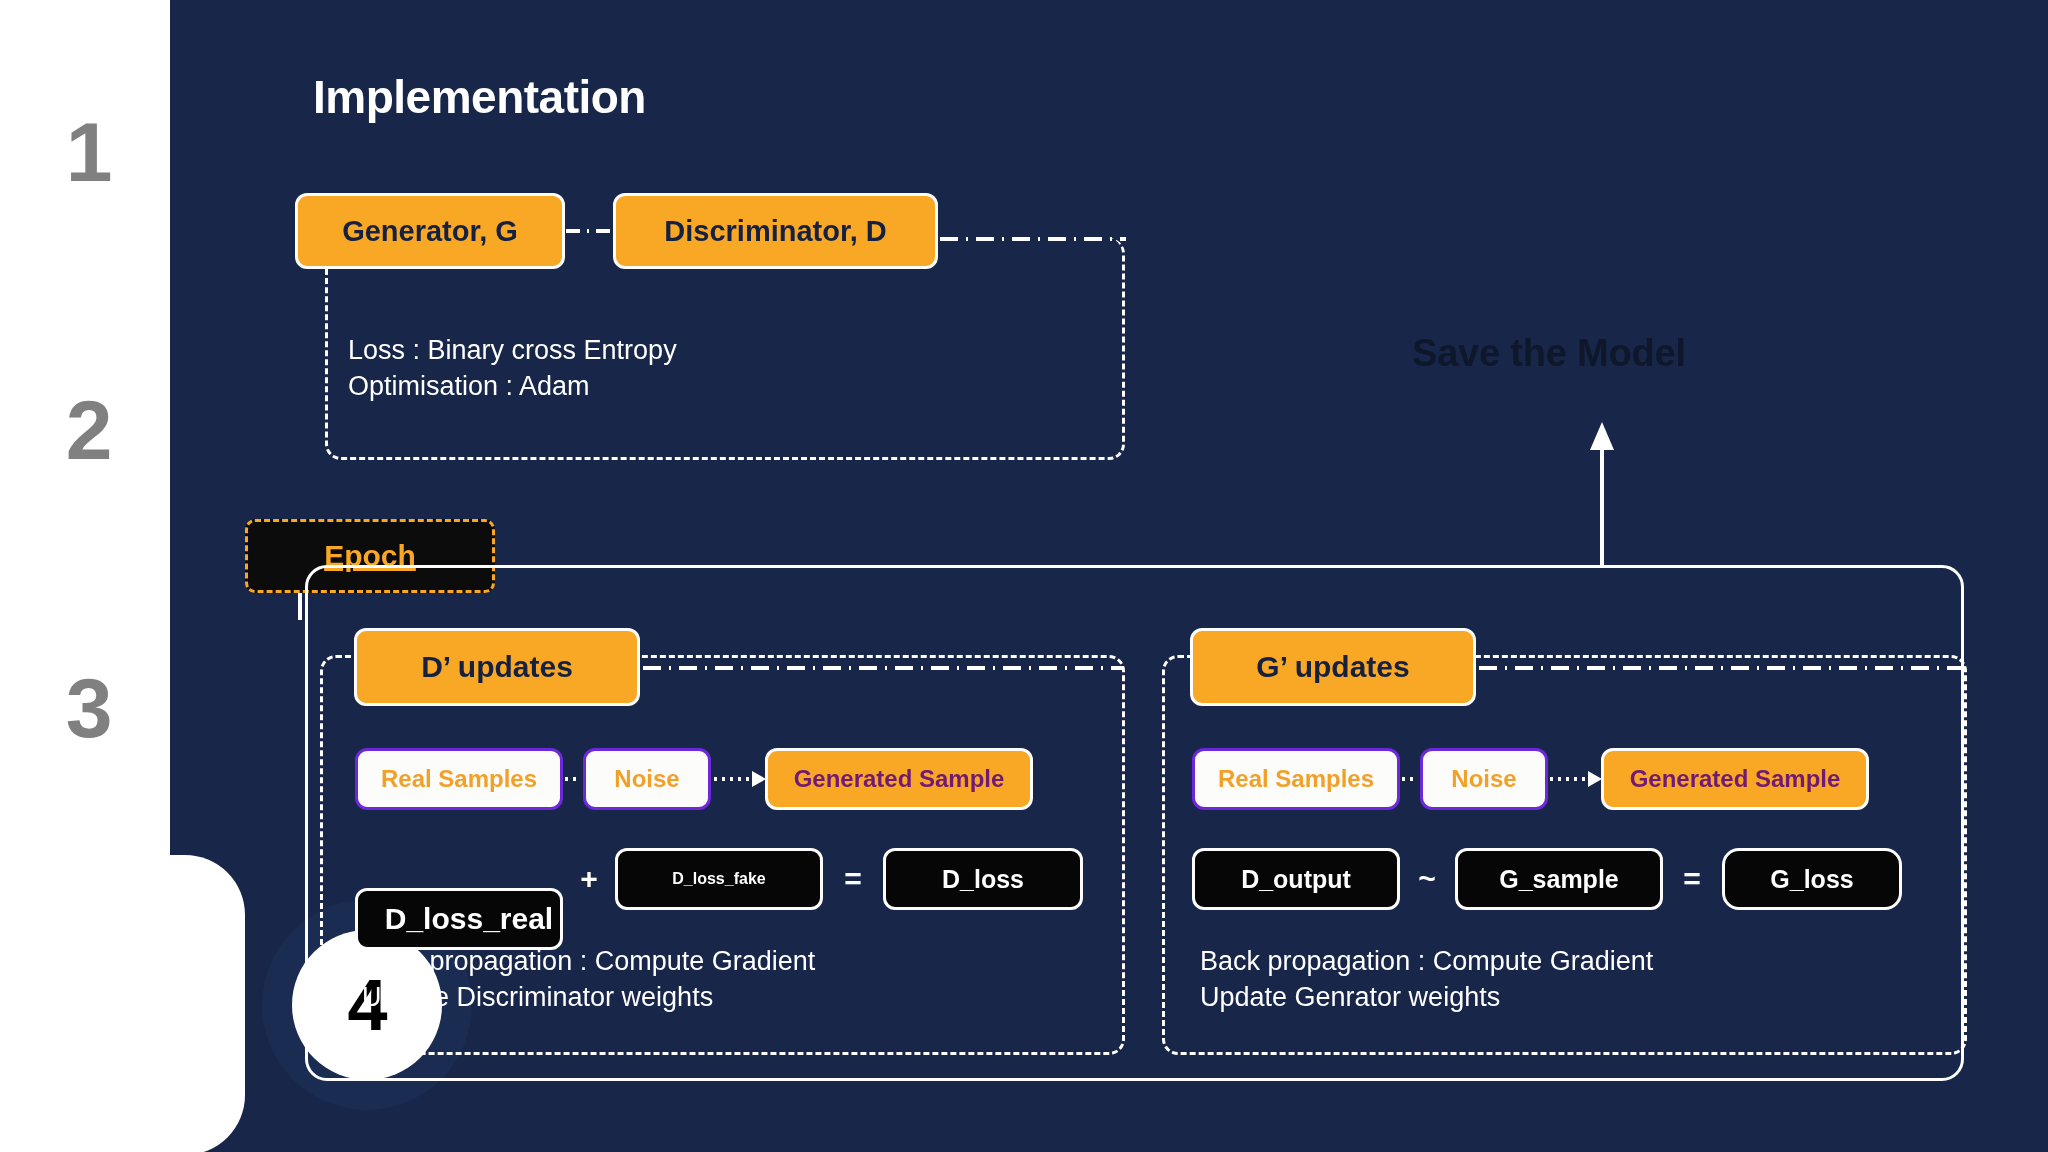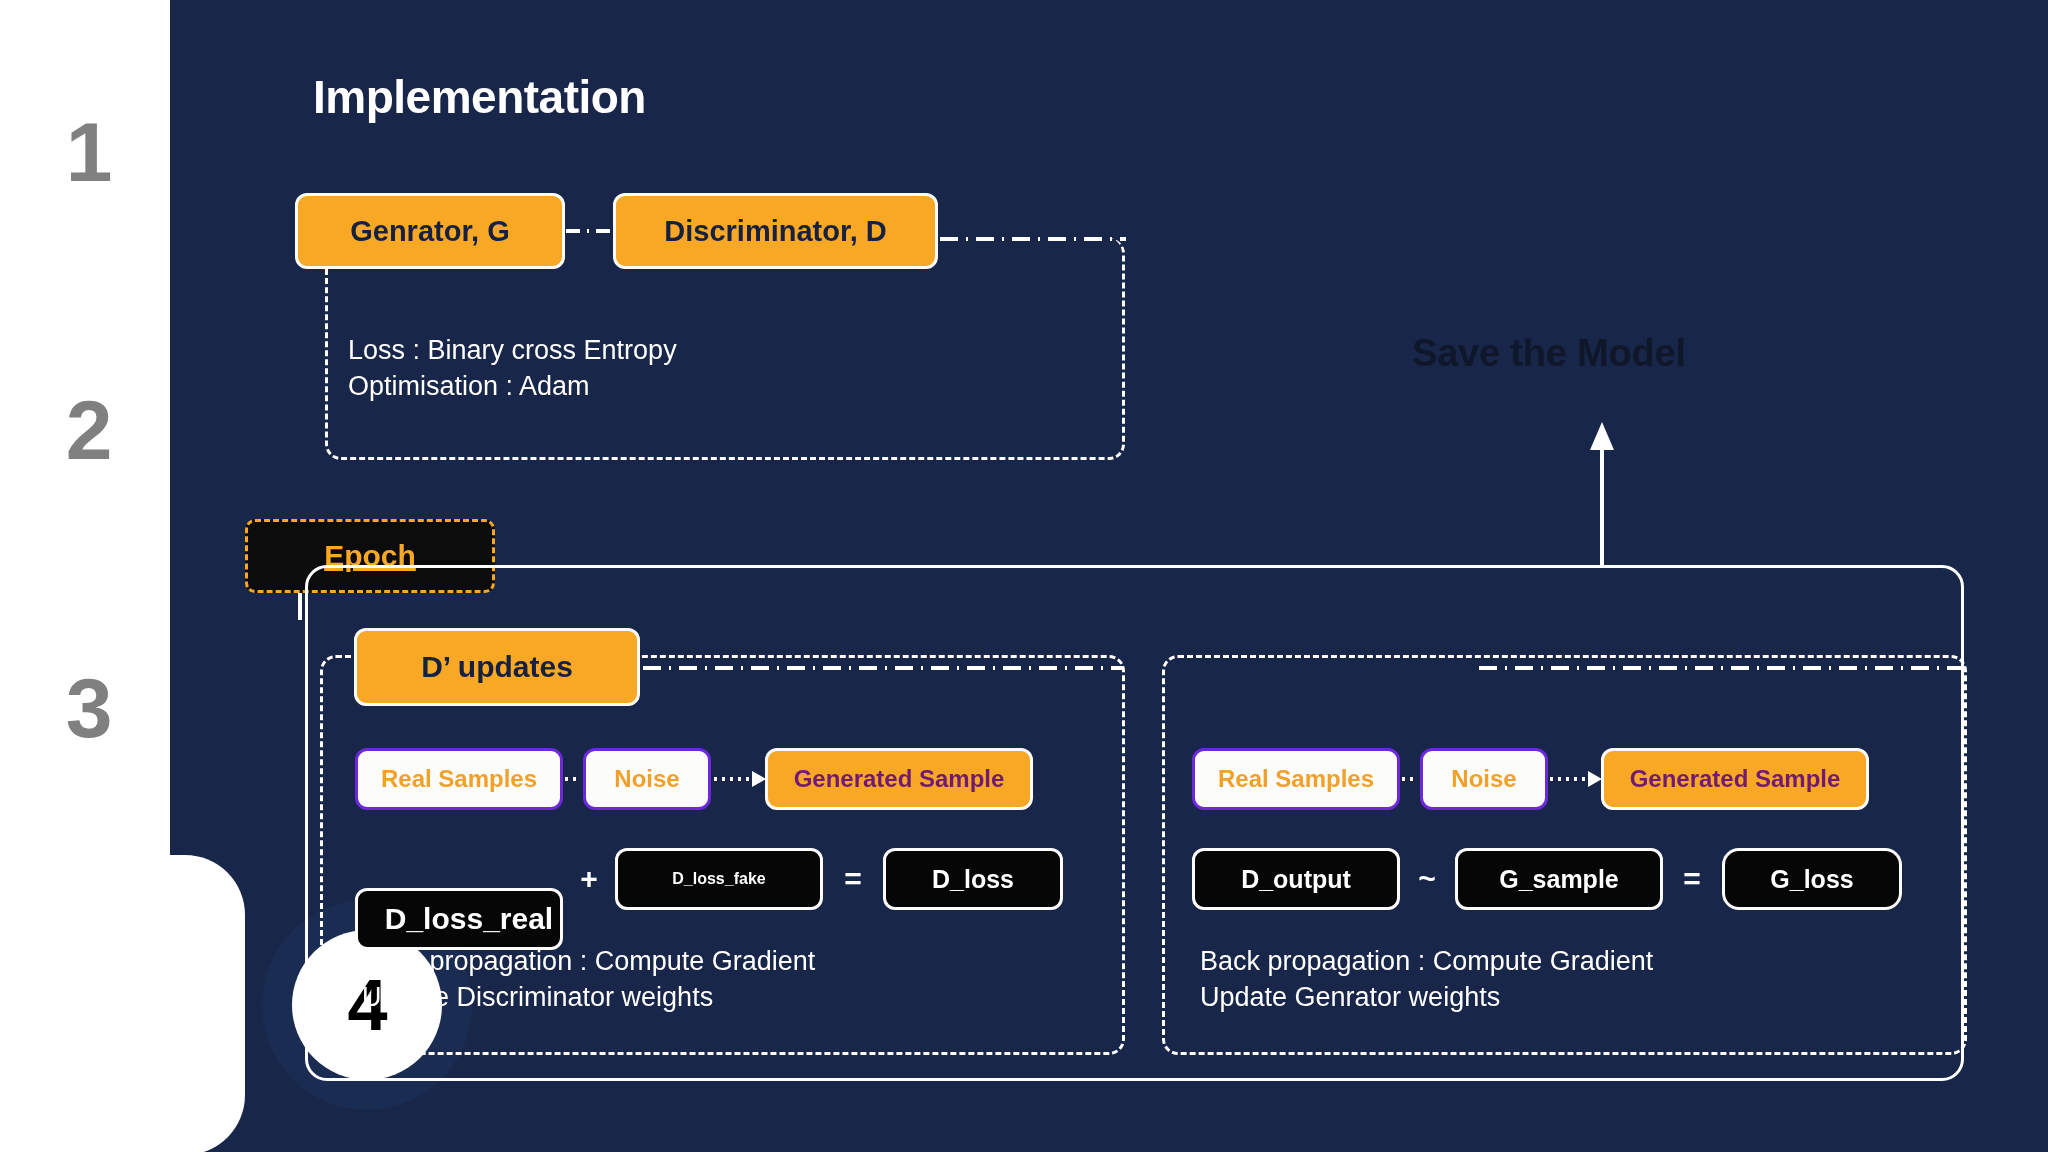--- a/index.html
+++ b/index.html
@@ -120,21 +120,21 @@
       <span>4</span>
     </div>
   </div>
 
   <div class="page-title">Implementation</div>
   <div class="save-title">Save the Model</div>
 
   <div class="dashdot-box" style="left:325px;top:238px;width:800px;height:222px;border-top:none;border-right-width:3px;"></div>
 
   <div class="pill orange" style="left:295px;top:193px;width:270px;height:76px;font-size:29px;">
-    <span>Genrator, G</span>
+    <span>Generator, G</span>
   </div>
 
   <div class="pill orange" style="left:613px;top:193px;width:325px;height:76px;font-size:29px;">
     <span>Discriminator, D</span>
   </div>
 
   <div class="body-text" style="left:348px;top:333px;width:620px;">Loss : Binary cross Entropy
 Optimisation : Adam</div>
 
   <div class="pill epoch" style="left:245px;top:519px;width:250px;height:74px;font-size:30px;text-decoration:underline;">
@@ -160,29 +160,32 @@
   </div>
 
   <div class="pill black" style="left:355px;top:888px;width:208px;height:62px;font-size:30px;padding-left:20px;">
     <span>D_loss_real</span>
   </div>
   <div class="op-sym" style="left:574px;top:848px;width:30px;height:62px;">+</div>
   <div class="pill black" style="left:615px;top:848px;width:208px;height:62px;font-size:16px;">
     <span>D_loss_fake</span>
   </div>
   <div class="op-sym" style="left:838px;top:848px;width:30px;height:62px;">=</div>
-  <div class="pill black" style="left:883px;top:848px;width:180px;height:62px;font-size:25px;">
+  <div class="pill black" style="left:883px;top:848px;width:200px;height:62px;font-size:25px;">
     <span>D_loss</span>
   </div>
 
   <div class="body-text" style="left:362px;top:944px;width:700px;">Back propagation : Compute Gradient
 Update Discriminator weights</div>
 
   <div class="dashdot-box" style="left:1162px;top:655px;width:805px;height:400px;"></div>
 
+  <div class="pill orange" style="left:1190px;top:628px;width:286px;height:78px;font-size:30px;">
+    <span>G’ updates</span>
+  </div>
 
   <div class="pill white" style="left:1192px;top:748px;width:208px;height:62px;font-size:24px;">
     <span>Real Samples</span>
   </div>
   <div class="pill white" style="left:1420px;top:748px;width:128px;height:62px;font-size:24px;">
     <span>Noise</span>
   </div>
   <div class="pill orange-white-text" style="left:1601px;top:748px;width:268px;height:62px;font-size:24px;">
     <span>Generated Sample</span>
   </div>

